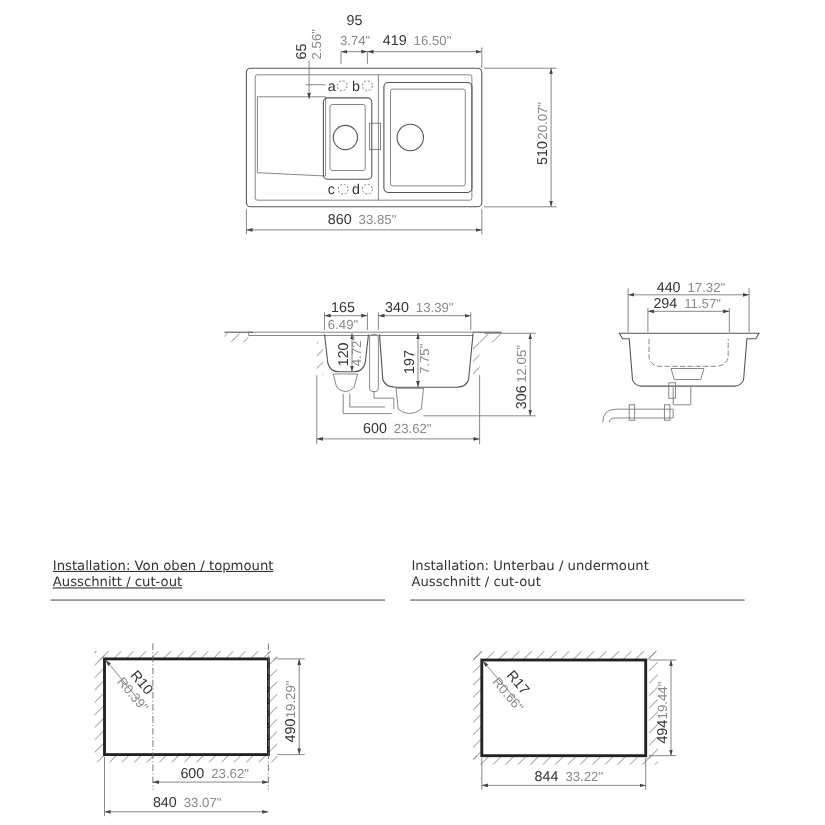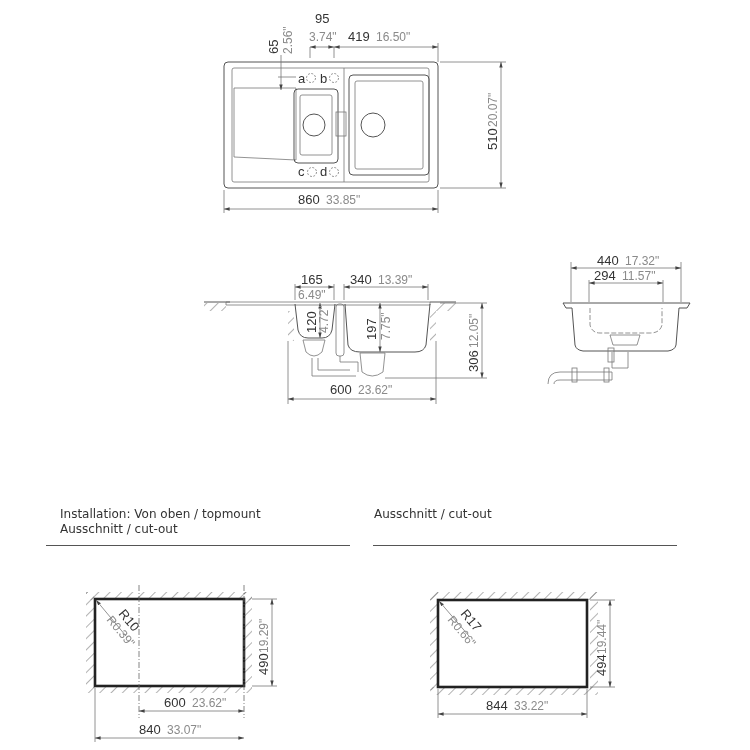--- a/index.html
+++ b/index.html
@@ -207,22 +207,23 @@
     <text transform="translate(606,654) rotate(-90)" class="dim-sub">19.44"</text>
 
     <line x1="438" y1="689" x2="438" y2="718" class="thin"></line>
     <line x1="587" y1="689" x2="587" y2="718" class="thin"></line>
     <line x1="438" y1="714" x2="587" y2="714" class="thin" marker-start="url(#arr)" marker-end="url(#arr)"></line>
     <text x="486" y="710" class="dim-main">844</text>
     <text x="514" y="710" class="dim-sub">33.22"</text>
   </g>
 </svg>
 
-<div class="heading" style="left:60px; top:507px;">
+<div class="heading" style="left:48px; top:507px;text-decoration:underline;">
   <div>Installation: Von oben / topmount</div>
   <div>Ausschnitt / cut-out</div>
 </div>
 <div class="heading-rule" style="left:46px; top:545px; width:304px;"></div>
 
 <div class="heading" style="left:374px; top:507px;">
+  <div>Installation: Unterbau / undermount</div>
   <div>Ausschnitt / cut-out</div>
 </div>
 <div class="heading-rule" style="left:373px; top:545px; width:304px;"></div>
 
 </body></html>

